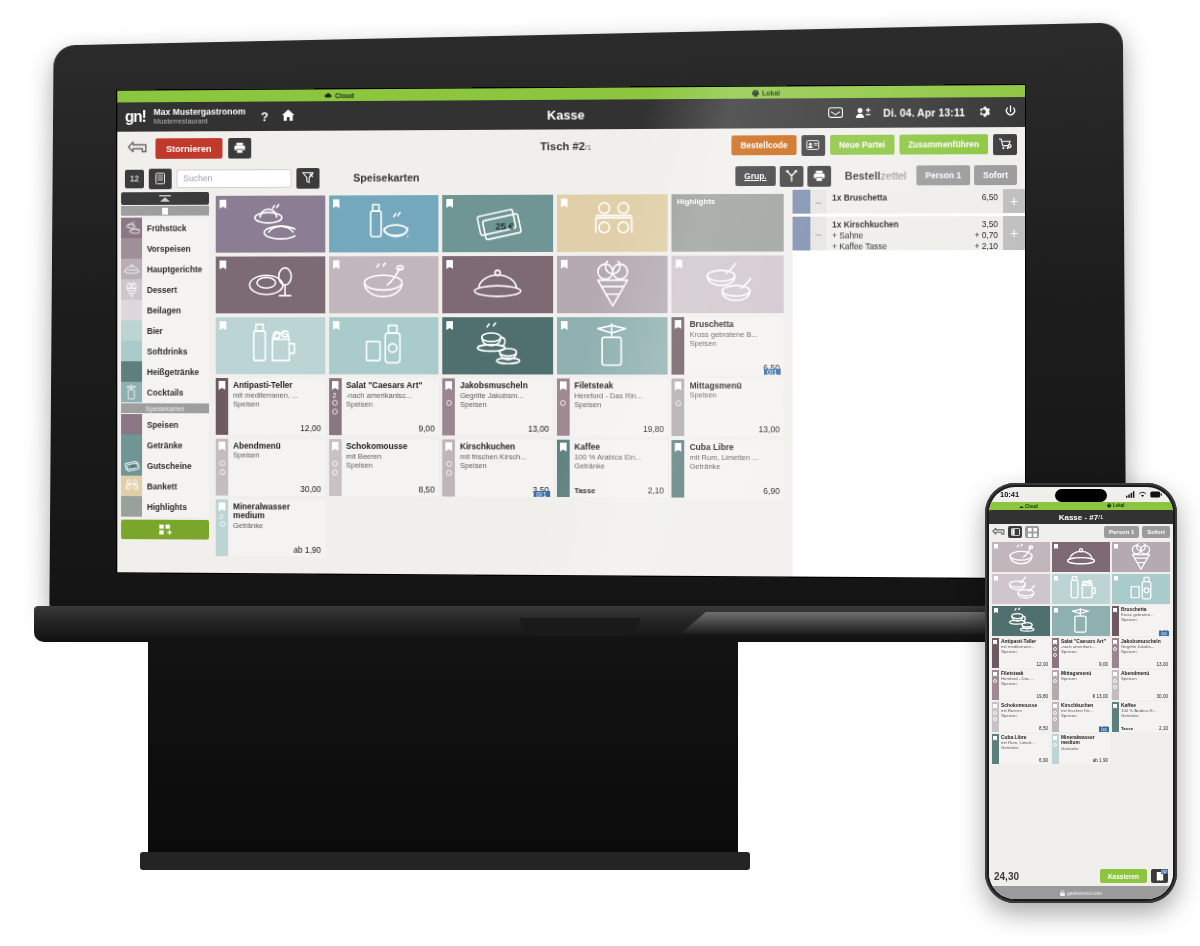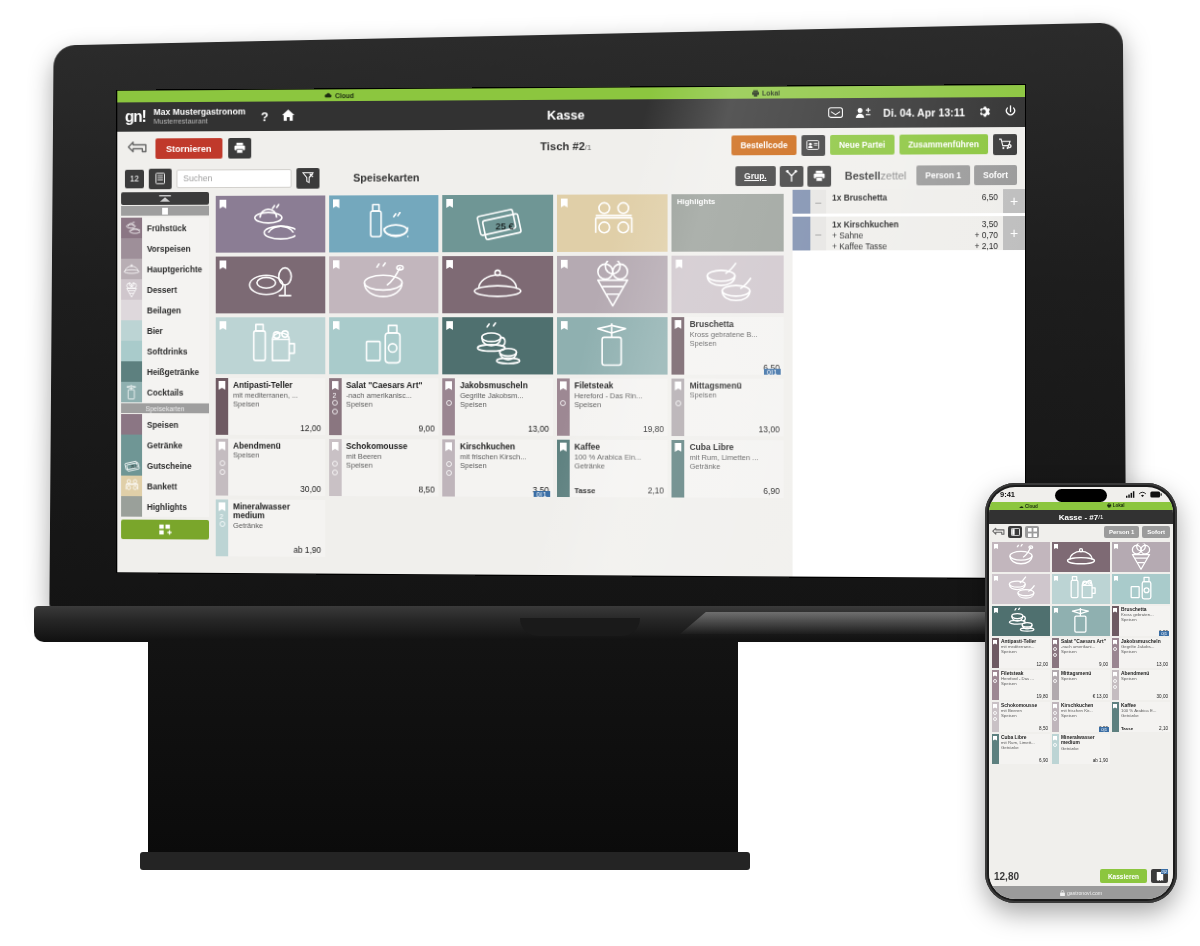--- a/index.html
+++ b/index.html
@@ -872,21 +872,21 @@
     </div>
 
     <div class="screen-glare"></div>
   </div>
 </div>
 
 <div class="phone">
   <div class="phone-screen">
 
     <div class="ph-status">
-      <span>9:41</span>
+      <span>10:41</span>
       <div class="dyn-island"></div>
       <span class="ph-sig">
         <svg width="9" height="7" viewBox="0 0 11 8">
             <rect x="0" y="5.5" width="1.8" height="2.5" fill="#111"></rect>
             <rect x="2.8" y="4" width="1.8" height="4" fill="#111"></rect>
             <rect x="5.6" y="2" width="1.8" height="6" fill="#111"></rect>
             <rect x="8.4" y="0" width="1.8" height="8" fill="#111"></rect>
           </svg>
         <svg width="9" height="7" viewBox="0 0 11 8">
             <path d="M5.5 7.2l1.8-2a2.6 2.6 0 00-3.6 0z" fill="#111"></path>
@@ -1195,21 +1195,21 @@
 
         <div class="c">Getränke</div>
 
         <span class="pr">ab  1,90</span>
 
       </div>
     </div>
       </div>
 
     <div class="ph-foot">
-      <span class="ph-total">12,80</span>
+      <span class="ph-total">24,30</span>
       <span class="ph-kass">Kassieren</span>
       <span class="ph-receipt-btn">
         <svg width="8" height="9" viewBox="0 0 10 11">
             <path d="M1 0h8v11l-1.6-1-1.6 1-1.6-1-1.6 1-1.6-1z" fill="#fff"></path>
           </svg>
         <i class="bdg">0|2</i>
       </span>
     </div>
 
     <div class="ph-url">

